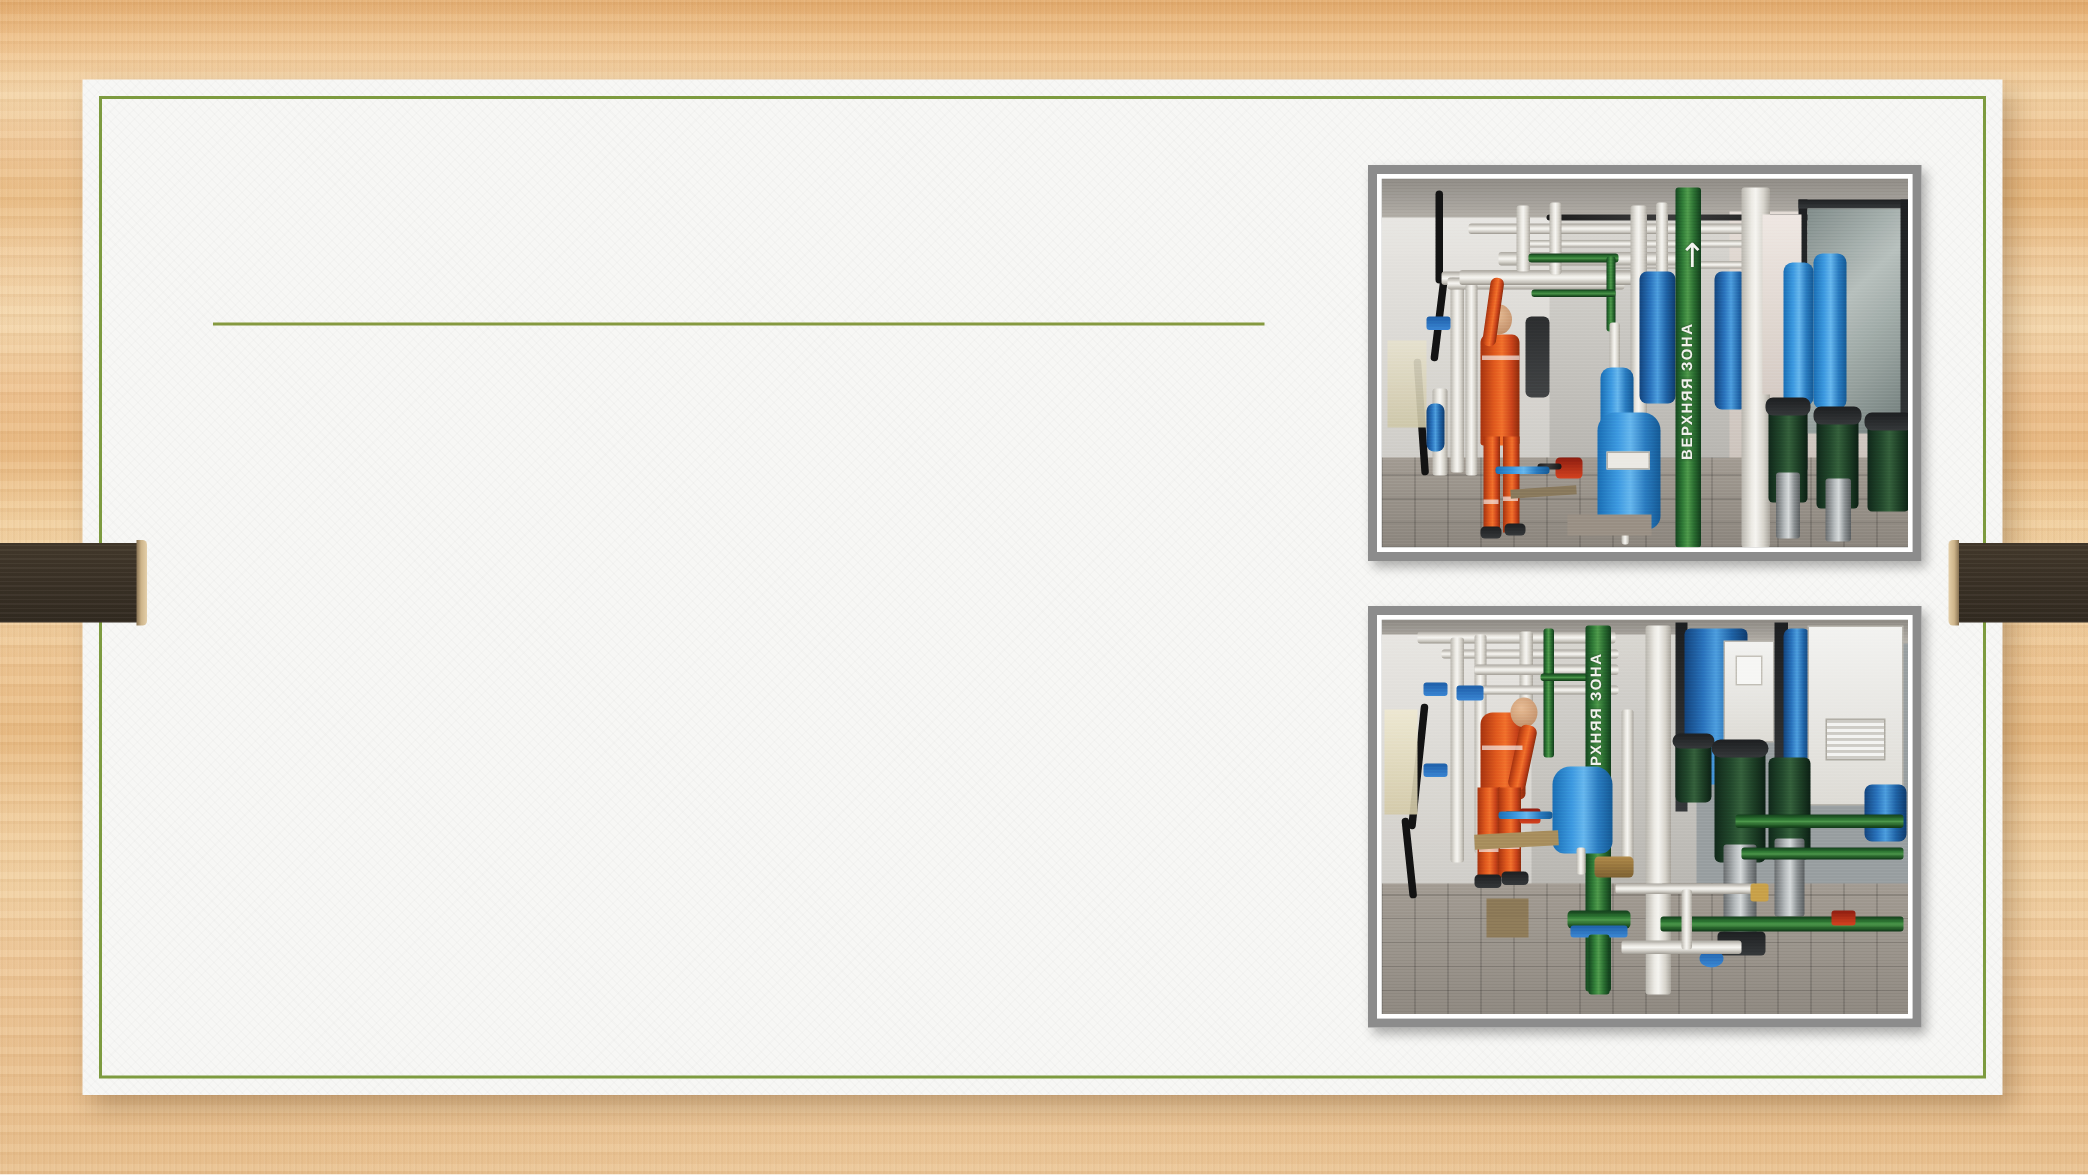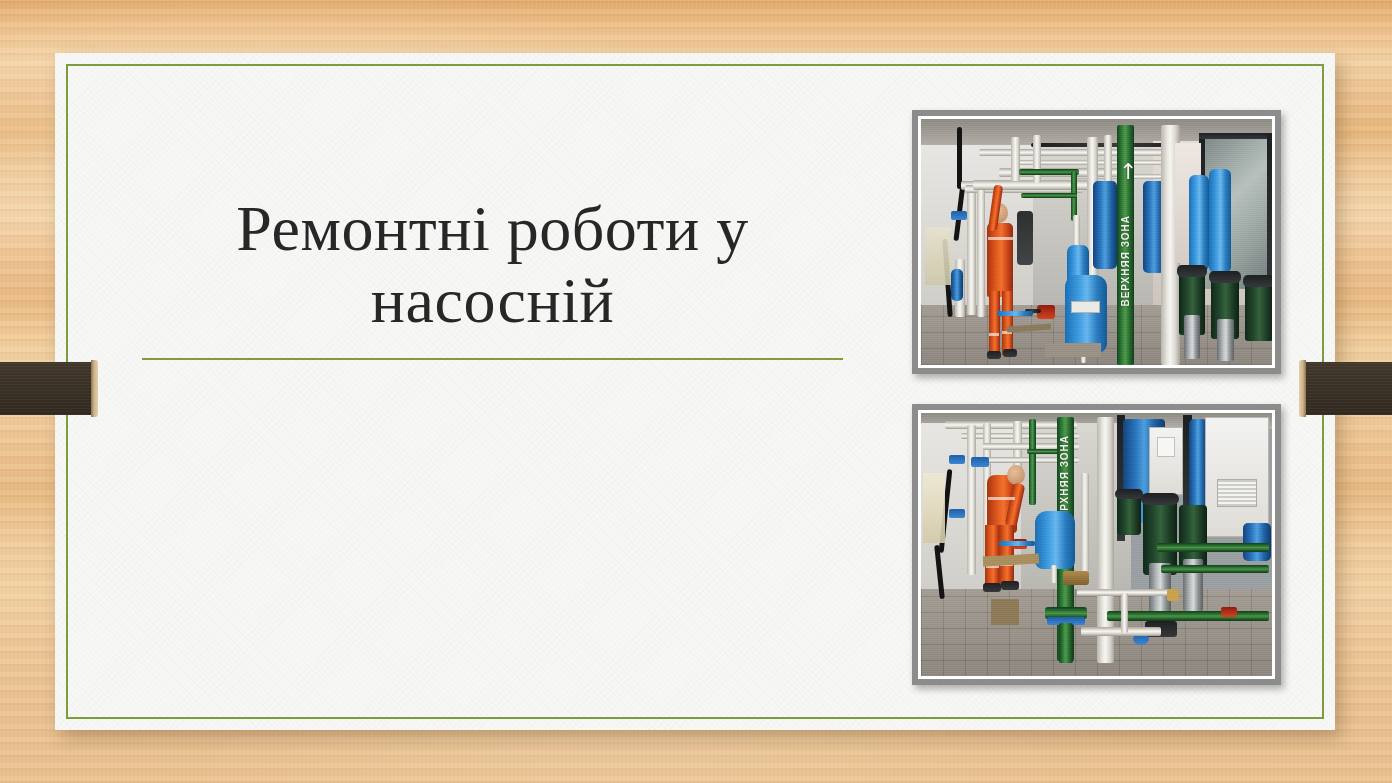--- a/index.html
+++ b/index.html
@@ -290,22 +290,20 @@
   <div class="wood-bg"></div>
 
   <div class="ribbon ribbon-left"></div>
 
   <div class="ribbon ribbon-right"></div>
 
   <div class="card">
     <div class="card-border"></div>
 
     <div class="title-block">
-      <h1 class="slide-title">Ремонтні роботи у
-насосній</h1>
       <div class="title-rule"></div>
     </div>
   </div>
 
   <div class="photo-frame photo-top">
     <div class="inner-mat"></div>
     <div class="scene">
 
       <div class="ceiling" style="left:0;top:0;width:100%;height:30px;"></div>
       <div class="wall" style="left:0;top:26px;width:120px;height:170px;"></div>

